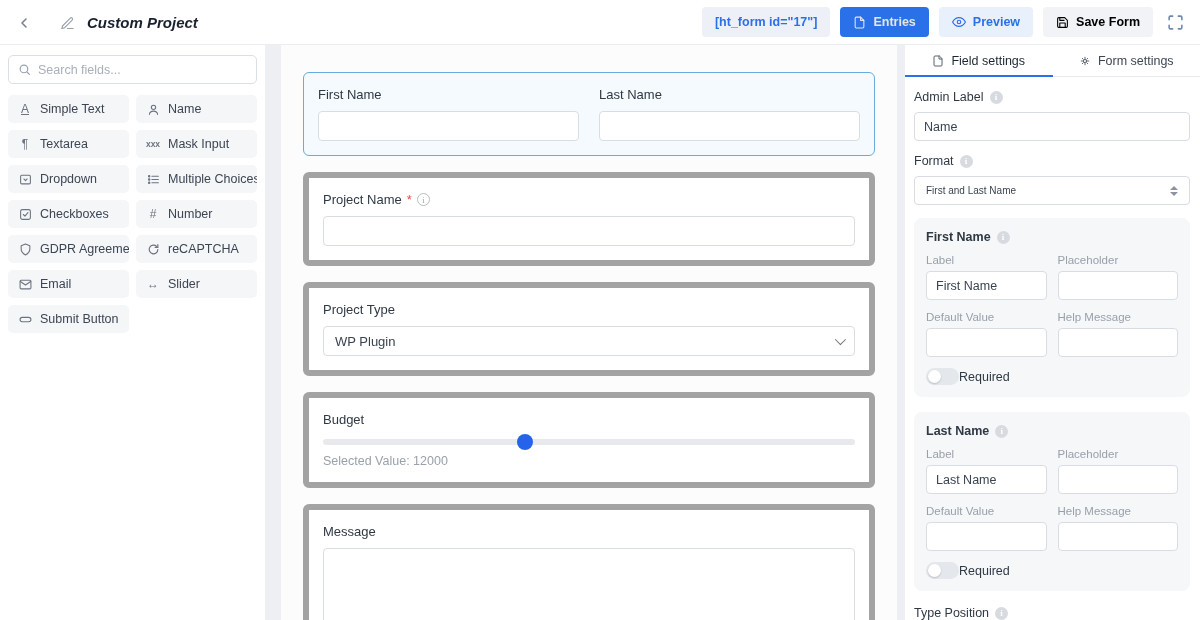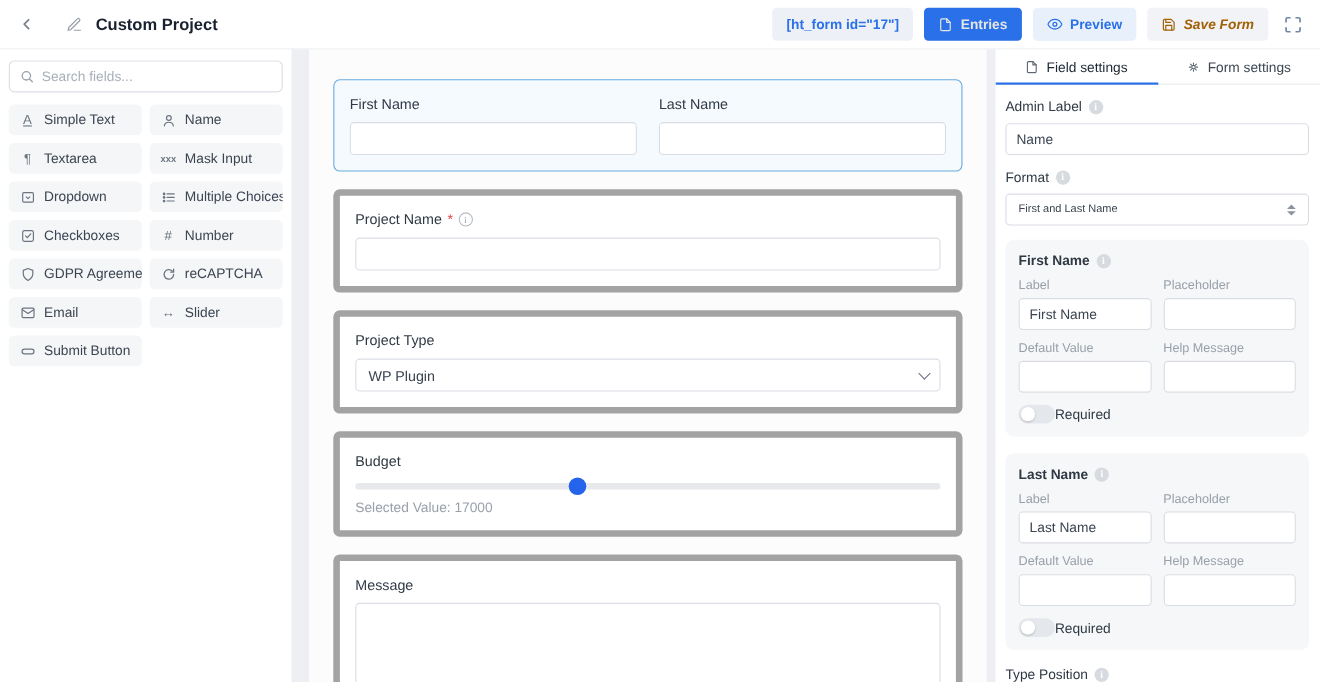--- a/index.html
+++ b/index.html
@@ -11,33 +11,33 @@
     font-size:13px;
   }
   svg { display:block; }
 
   
   .topbar {
     height:45px; background:#fff; border-bottom:1px solid #ebedf0;
     display:flex; align-items:center; justify-content:space-between;
     padding:0 16px;
   }
-  .topbar-left { display:flex; align-items:center; gap:12px; }
+  .topbar-left { display:flex; align-items:flex-end; gap:12px;font-style:italic; }
   .back-btn { color:#7a828d; cursor:pointer; display:flex; align-items:center; }
   .edit-ic { color:#9aa1ab; margin-left:16px; }
   .page-title { font-size:15px; font-weight:700; color:#18212e; }
   .topbar-right { display:flex; align-items:center; gap:10px; }
   .pill {
     height:30px; display:inline-flex; align-items:center; gap:7px;
     padding:0 13px; border-radius:4px; font-size:12.5px; font-weight:600;
   }
   .pill-shortcode { background:#edf1f7; color:#2a70e8; font-weight:600; }
   .pill-entries { background:#2a70e8; color:#e5e5e5; }
   .pill-preview { background:#e8f0fb; color:#2a70e8; }
-  .pill-save { background:#f1f3f6; color:#a16207;font-style:italic; }
+  .pill-save { background:#f1f3f6; color:#000000; }
   .fullscreen-btn { color:#6e87a8; margin-left:4px; cursor:pointer; }
 
   .layout { display:flex; height:575px; }
 
   
   .sidebar {
     width:265px; background:#fff; padding:10px 8px; flex-shrink:0;
   }
   .search-box {
     height:29px; border:1px solid #dbdfe5; border-radius:5px; background:#fff;
@@ -356,21 +356,21 @@
         <span>WP Plugin</span>
         <span class="chev-down"></span>
       </div>
     </div>
 
     <div class="card">
       <div class="fld-label">Budget</div>
       <div class="slider-track">
         <div class="slider-thumb" style="left: 38%;"></div>
       </div>
-      <div class="muted-note">Selected Value: 17000</div>
+      <div class="muted-note">Selected Value: 12000</div>
     </div>
 
     <div class="card">
       <div class="fld-label">Message</div>
       <div class="textarea-ui">
         <span class="resize-grip"></span>
       </div>
     </div>
 
   </div>

